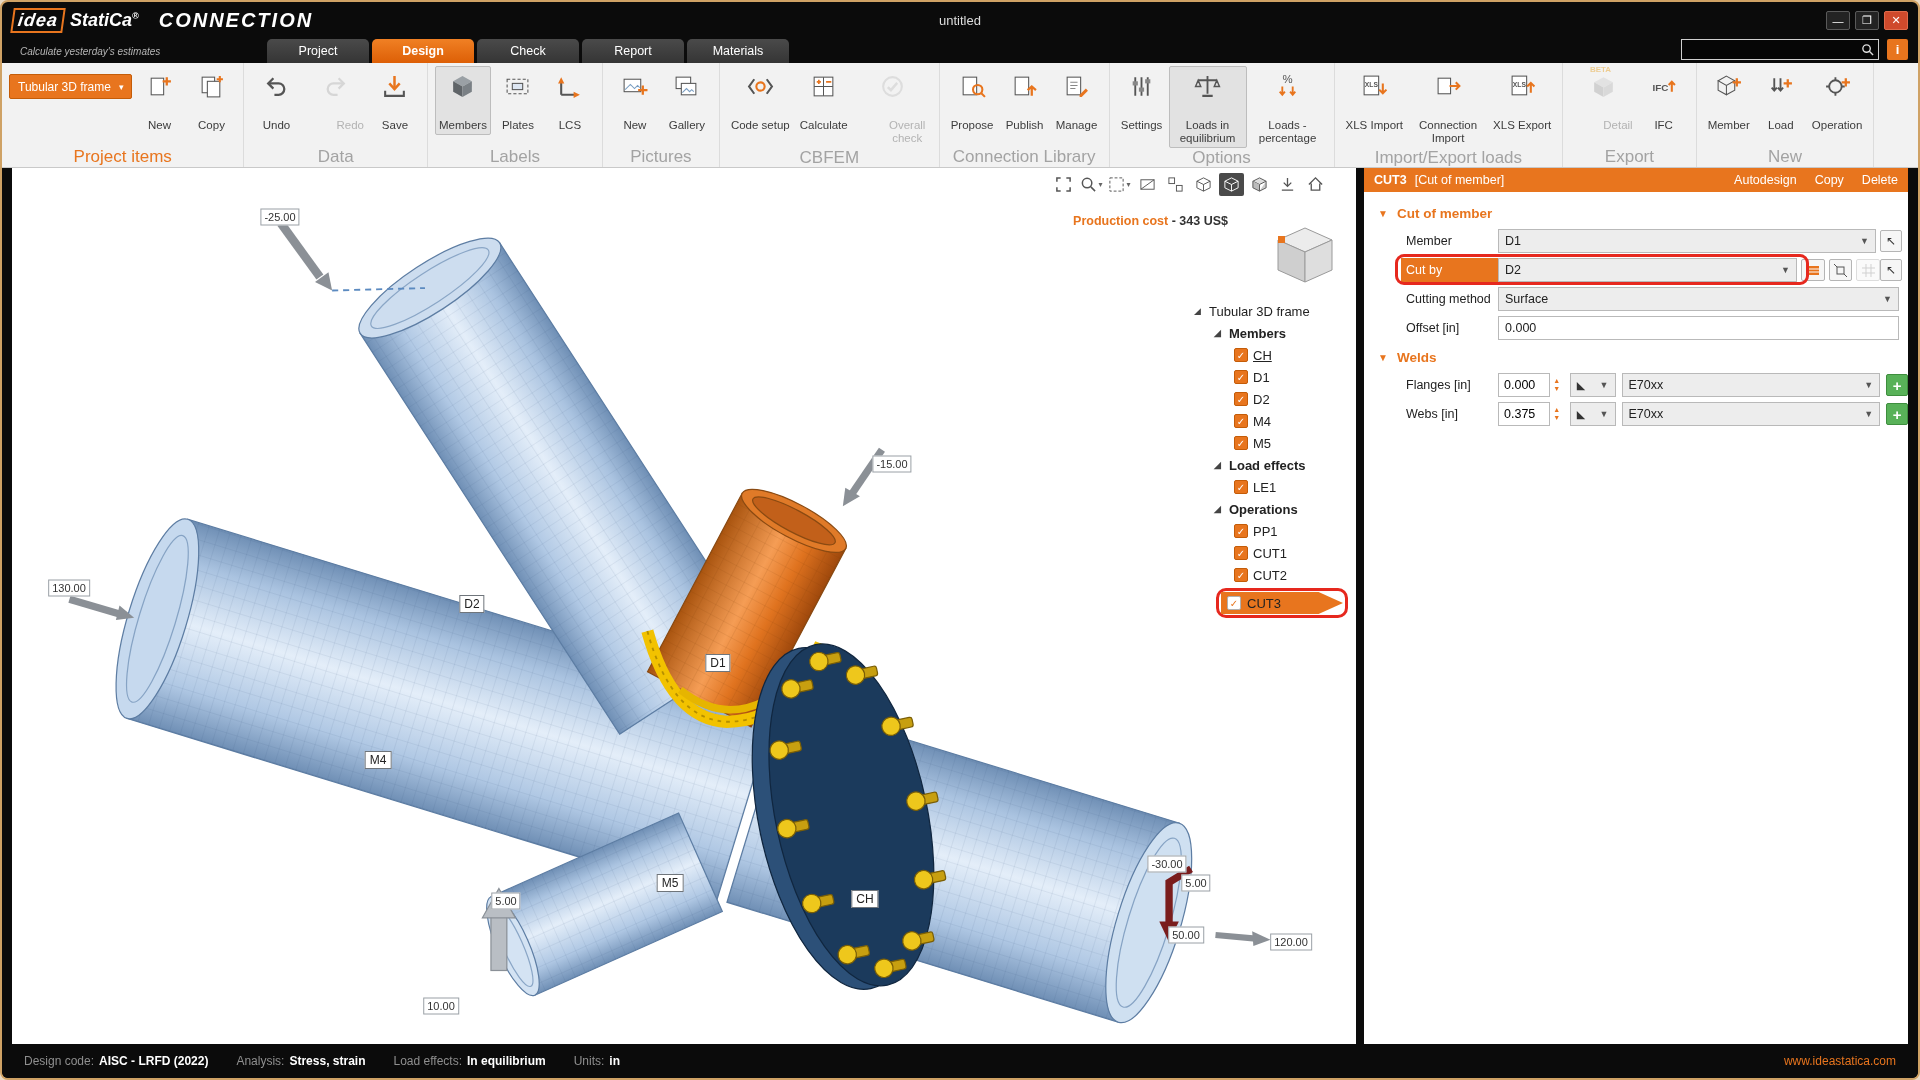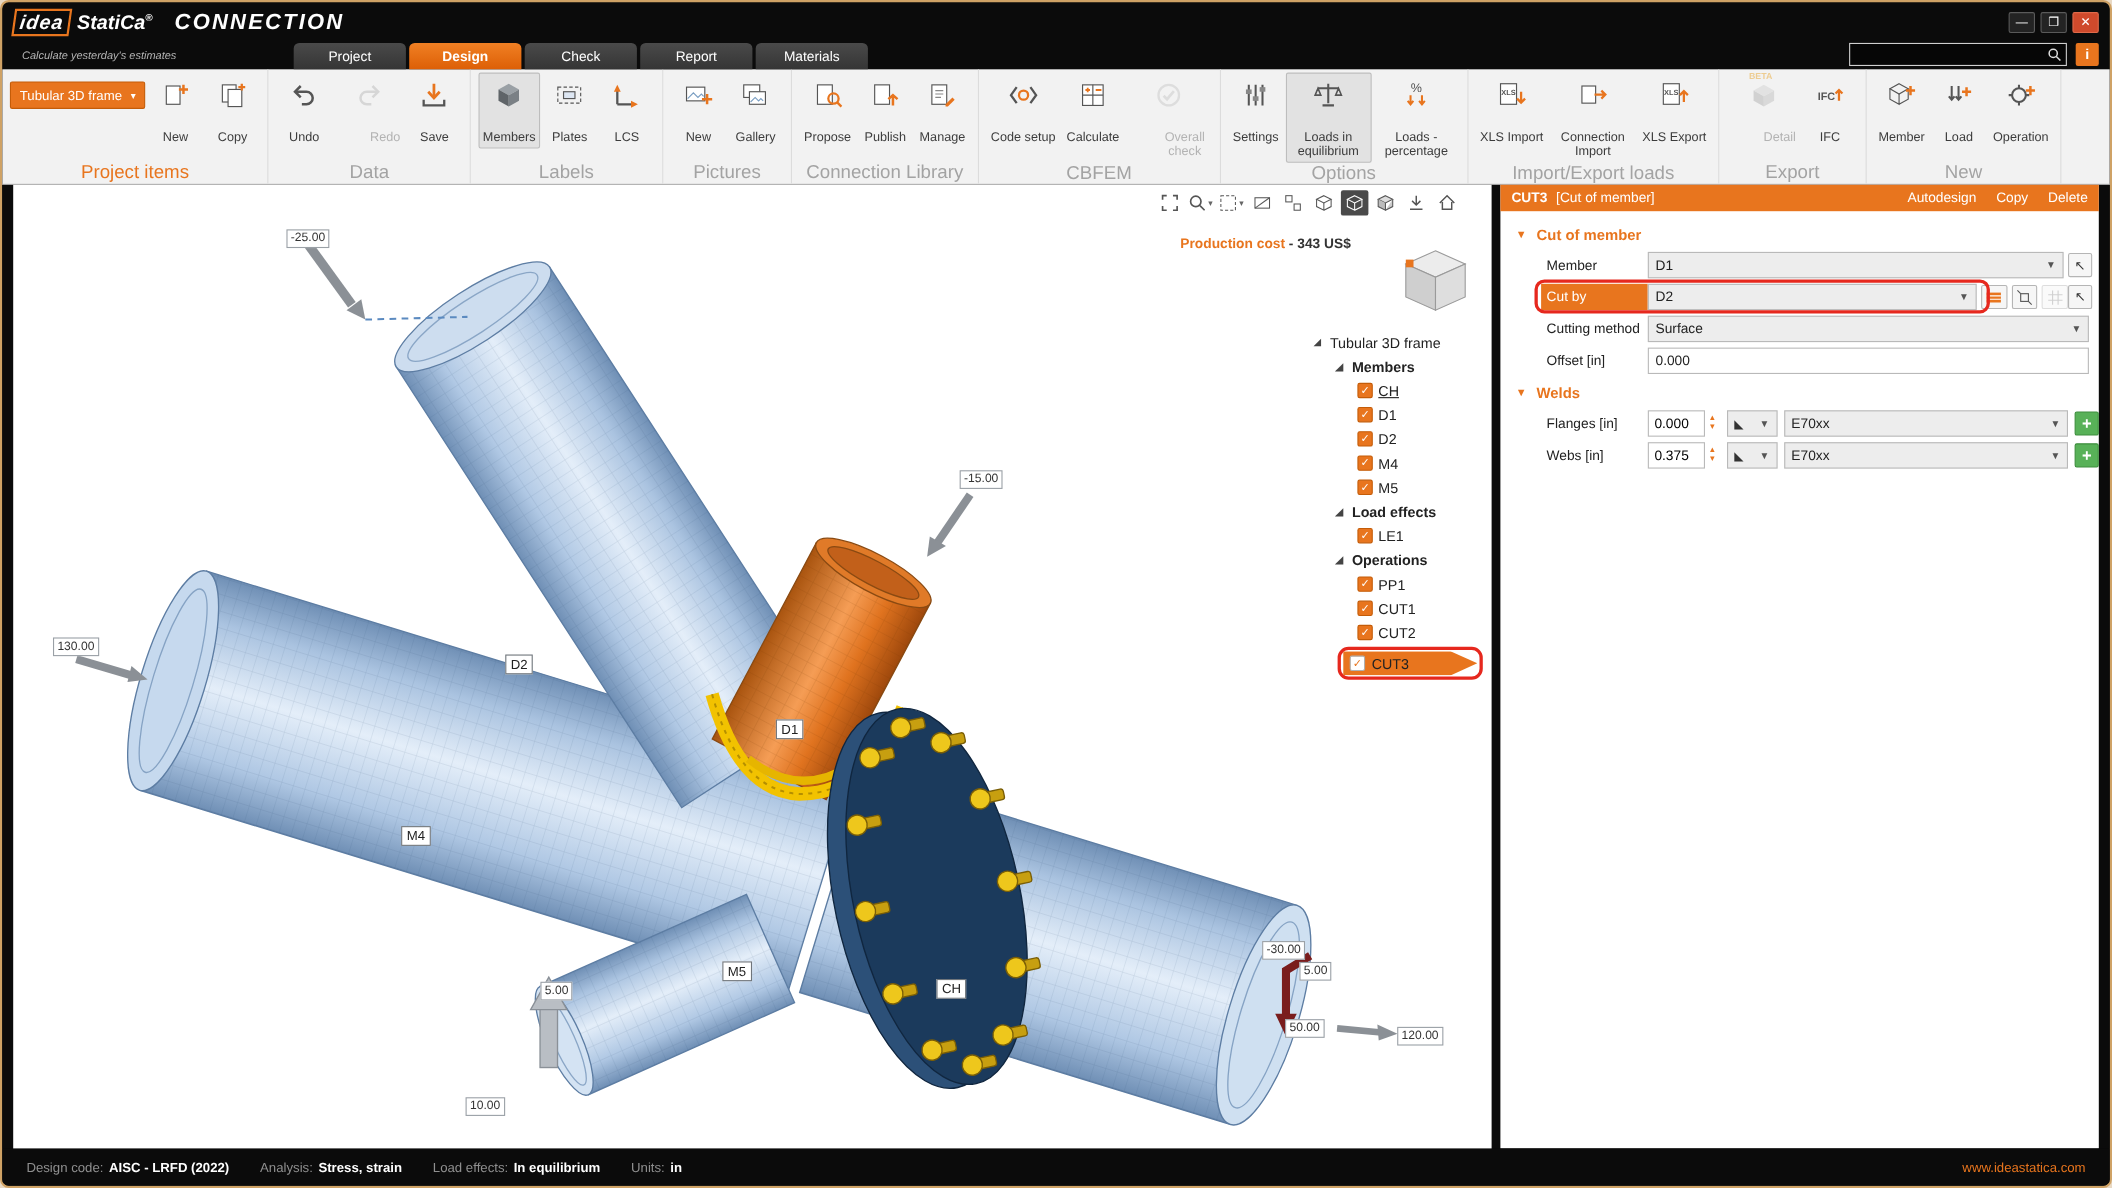--- a/index.html
+++ b/index.html
@@ -139,20 +139,21 @@
 <body>
 
 <div class="window">
 
   <div class="titlebar">
     <div class="brand">
       <span class="logo-idea">idea</span>
       <span class="logo-statica"><span>StatiCa</span><sup class="logo-reg">®</sup></span>
       <span class="appname">CONNECTION</span>
     </div>
+    <div class="doctitle">untitled</div>
     <div class="winbtns">
       <div class="winbtn">—</div>
       <div class="winbtn">❐</div>
       <div class="winbtn close">✕</div>
     </div>
   </div>
 
   <div class="tabrow">
     <div class="tagline">Calculate yesterday's estimates</div>
     <div class="tabs">
@@ -298,20 +299,54 @@
         </div>
       </div>
       <div class="rlabel">Pictures</div>
     </div>
 
     <div class="rgroup">
       <div class="rbtns">
         <div class="rbtn">
           <span class="ric">
               <svg viewBox="0 0 26 26">
+                <path d="M7 6 2 13l5 7M19 6l5 7-5 7" fill="none" stroke="#555" stroke-width="2"></path>
+                <circle cx="13" cy="13" r="4" fill="none" stroke="#e8751e" stroke-width="2"></circle>
+              </svg>
+            </span>
+          <span class="rtxt">Code setup</span>
+        </div>
+        <div class="rbtn">
+          <span class="ric">
+              <svg viewBox="0 0 26 26">
+                <rect x="4" y="4" width="18" height="18" fill="#fff" stroke="#555"></rect>
+                <path d="M13 4v18M4 13h18" stroke="#555"></path>
+                <path d="M8.5 6.5v4M6.5 8.5h4M15.5 8.5h5" stroke="#e8751e" stroke-width="1.6" fill="none"></path>
+              </svg>
+            </span>
+          <span class="rtxt">Calculate</span>
+        </div>
+        <div class="rbtn dis">
+          <span class="ric">
+              <svg viewBox="0 0 26 26">
+                <circle cx="13" cy="13" r="9" fill="none" stroke="#c4c4c4" stroke-width="2"></circle>
+                <path d="M8.5 13.5l3 3 6-7" fill="none" stroke="#c4c4c4" stroke-width="2.4"></path>
+              </svg>
+            </span>
+          <span class="rtxt">Overall check</span>
+        </div>
+      </div>
+      <div class="rlabel">CBFEM</div>
+    </div>
+
+    <div class="rgroup">
+      <div class="rbtns">
+        <div class="rbtn">
+          <span class="ric">
+              <svg viewBox="0 0 26 26">
                 <rect x="4" y="4" width="13" height="17" fill="#fff" stroke="#555"></rect>
                 <circle cx="18" cy="16" r="4.5" fill="none" stroke="#e8751e" stroke-width="2"></circle>
                 <path d="M21.5 19.5 25 23" stroke="#e8751e" stroke-width="2"></path>
               </svg>
             </span>
           <span class="rtxt">Propose</span>
         </div>
         <div class="rbtn">
           <span class="ric">
               <svg viewBox="0 0 26 26">
@@ -326,54 +361,20 @@
               <svg viewBox="0 0 26 26">
                 <rect x="4" y="4" width="13" height="17" fill="#fff" stroke="#555"></rect>
                 <path d="M7 9h7M7 12h7M7 15h5" stroke="#888"></path>
                 <path d="M16 21l6-6 2 2-6 6h-2z" fill="#e8751e"></path>
               </svg>
             </span>
           <span class="rtxt">Manage</span>
         </div>
       </div>
       <div class="rlabel">Connection Library</div>
-    </div>
-
-    <div class="rgroup">
-      <div class="rbtns">
-        <div class="rbtn">
-          <span class="ric">
-              <svg viewBox="0 0 26 26">
-                <path d="M7 6 2 13l5 7M19 6l5 7-5 7" fill="none" stroke="#555" stroke-width="2"></path>
-                <circle cx="13" cy="13" r="4" fill="none" stroke="#e8751e" stroke-width="2"></circle>
-              </svg>
-            </span>
-          <span class="rtxt">Code setup</span>
-        </div>
-        <div class="rbtn">
-          <span class="ric">
-              <svg viewBox="0 0 26 26">
-                <rect x="4" y="4" width="18" height="18" fill="#fff" stroke="#555"></rect>
-                <path d="M13 4v18M4 13h18" stroke="#555"></path>
-                <path d="M8.5 6.5v4M6.5 8.5h4M15.5 8.5h5" stroke="#e8751e" stroke-width="1.6" fill="none"></path>
-              </svg>
-            </span>
-          <span class="rtxt">Calculate</span>
-        </div>
-        <div class="rbtn dis">
-          <span class="ric">
-              <svg viewBox="0 0 26 26">
-                <circle cx="13" cy="13" r="9" fill="none" stroke="#c4c4c4" stroke-width="2"></circle>
-                <path d="M8.5 13.5l3 3 6-7" fill="none" stroke="#c4c4c4" stroke-width="2.4"></path>
-              </svg>
-            </span>
-          <span class="rtxt">Overall check</span>
-        </div>
-      </div>
-      <div class="rlabel">CBFEM</div>
     </div>
 
     <div class="rgroup">
       <div class="rbtns">
         <div class="rbtn">
           <span class="ric">
               <svg viewBox="0 0 26 26">
                 <path d="M7 4v18M13 4v18M19 4v18" stroke="#555" stroke-width="1.8"></path>
                 <rect x="4.5" y="8" width="5" height="4" fill="#888"></rect>
                 <rect x="10.5" y="14" width="5" height="4" fill="#888"></rect>
@@ -726,21 +727,21 @@
         <svg width="70" height="62" viewBox="0 0 70 62">
             <polygon points="35,4 62,16 35,28 8,16" fill="#ececec" stroke="#9a9a9a"></polygon>
             <polygon points="8,16 35,28 35,58 8,46" fill="#cfcfcf" stroke="#9a9a9a"></polygon>
             <polygon points="62,16 35,28 35,58 62,46" fill="#dedede" stroke="#9a9a9a"></polygon>
             <rect x="8" y="12" width="7" height="7" fill="#e8751e"></rect>
           </svg>
       </div>
 
       <div class="dlab" style="left:268px; top:49px;">-25.00</div>
       <div class="dlab" style="left:57px; top:420px;">130.00</div>
-      <div class="dlab" style="left:880px; top:268px;text-align:right;">-15.00</div>
+      <div class="dlab" style="left:880px; top:296px;text-align:right;">-15.00</div>
       <div class="dlab" style="left:494px; top:733px;">5.00</div>
       <div class="dlab" style="left:429px; top:838px;">10.00</div>
       <div class="dlab" style="left:1155px; top:696px;">-30.00</div>
       <div class="dlab" style="left:1184px; top:715px;">5.00</div>
       <div class="dlab" style="left:1174px; top:767px;">50.00</div>
       <div class="dlab" style="left:1279px; top:774px;">120.00</div>
 
       <div class="mlab" style="left:460px; top:436px;">D2</div>
       <div class="mlab" style="left:706px; top:495px;">D1</div>
       <div class="mlab" style="left:366px; top:592px;">M4</div>

